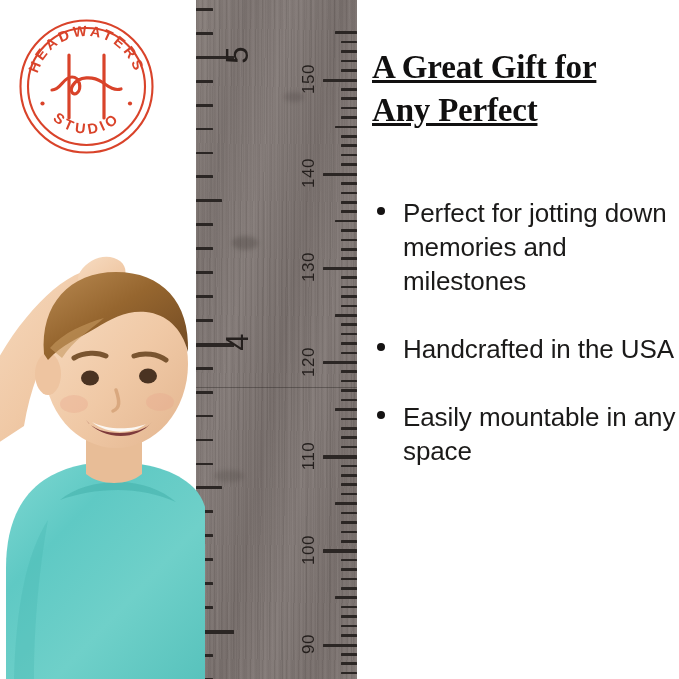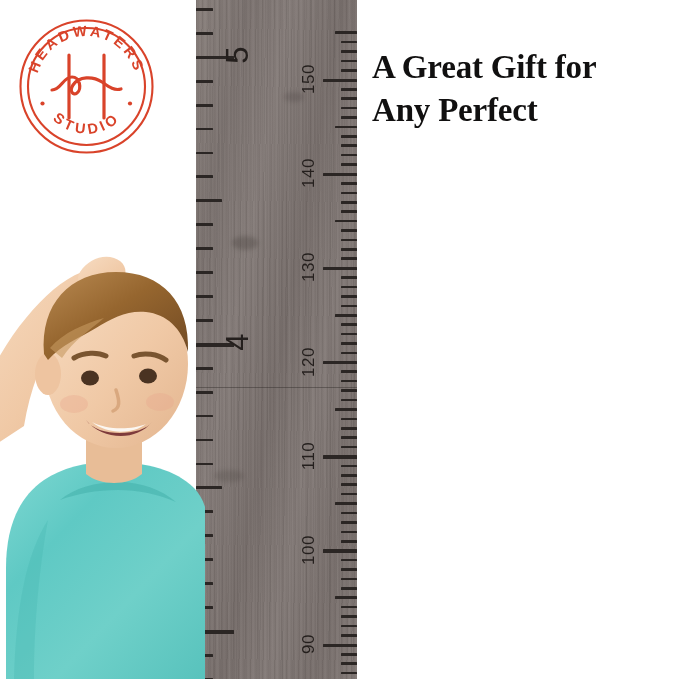--- a/index.html
+++ b/index.html
@@ -40,21 +40,21 @@
   .num.ft{font-size:31px;font-weight:500;}
 
   
   .child{position:absolute;left:0;top:168px;width:205px;height:511px;overflow:hidden;}
   .child svg{display:block;}
 
   
   .panel{position:absolute;left:368px;top:0;width:311px;height:679px;}
   .headline{position:absolute;left:4px;top:46px;width:305px;
             font-family:"Liberation Serif",serif;font-weight:700;
-            font-size:33px;line-height:43px;color:#111010;letter-spacing:-.2px;}
+            font-size:33px;line-height:43px;color:#111010;letter-spacing:-.2px;text-decoration:underline;}
   .bullets{position:absolute;left:4px;top:196px;width:307px;}
   .bullet{position:relative;padding-left:31px;margin-bottom:34px;}
   .dot{position:absolute;left:5px;top:11px;width:8px;height:8px;border-radius:50%;
        background:#151313;}
   .btext{font-family:"Liberation Sans",sans-serif;font-weight:300;
          font-size:26px;line-height:34px;color:#1b1a19;letter-spacing:-.1px;}
 </style>
 </head>
 <body>
 
@@ -280,15 +280,29 @@
       </g>
     </svg>
   </div>
 
   <div class="panel">
     <div class="headline">
       <div>A Great Gift for</div>
       <div>Any Perfect</div>
     </div>
 
+    <div class="bullets">
+      <div class="bullet">
+        <span class="dot"></span>
+        <div class="btext">Perfect for jotting down memories and milestones</div>
+      </div>
+      <div class="bullet">
+        <span class="dot"></span>
+        <div class="btext">Handcrafted in the USA</div>
+      </div>
+      <div class="bullet">
+        <span class="dot"></span>
+        <div class="btext">Easily mountable in any space</div>
+      </div>
+    </div>
   </div>
 
 </div>
 
 </body></html>

